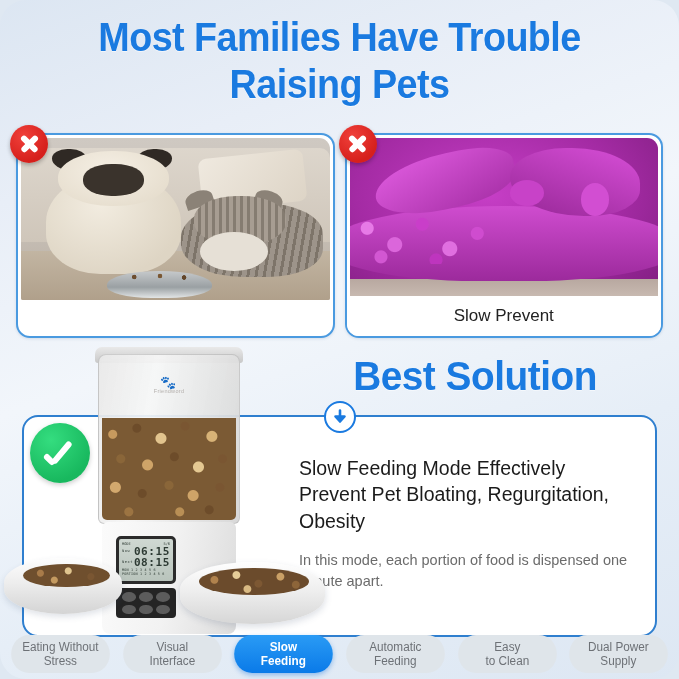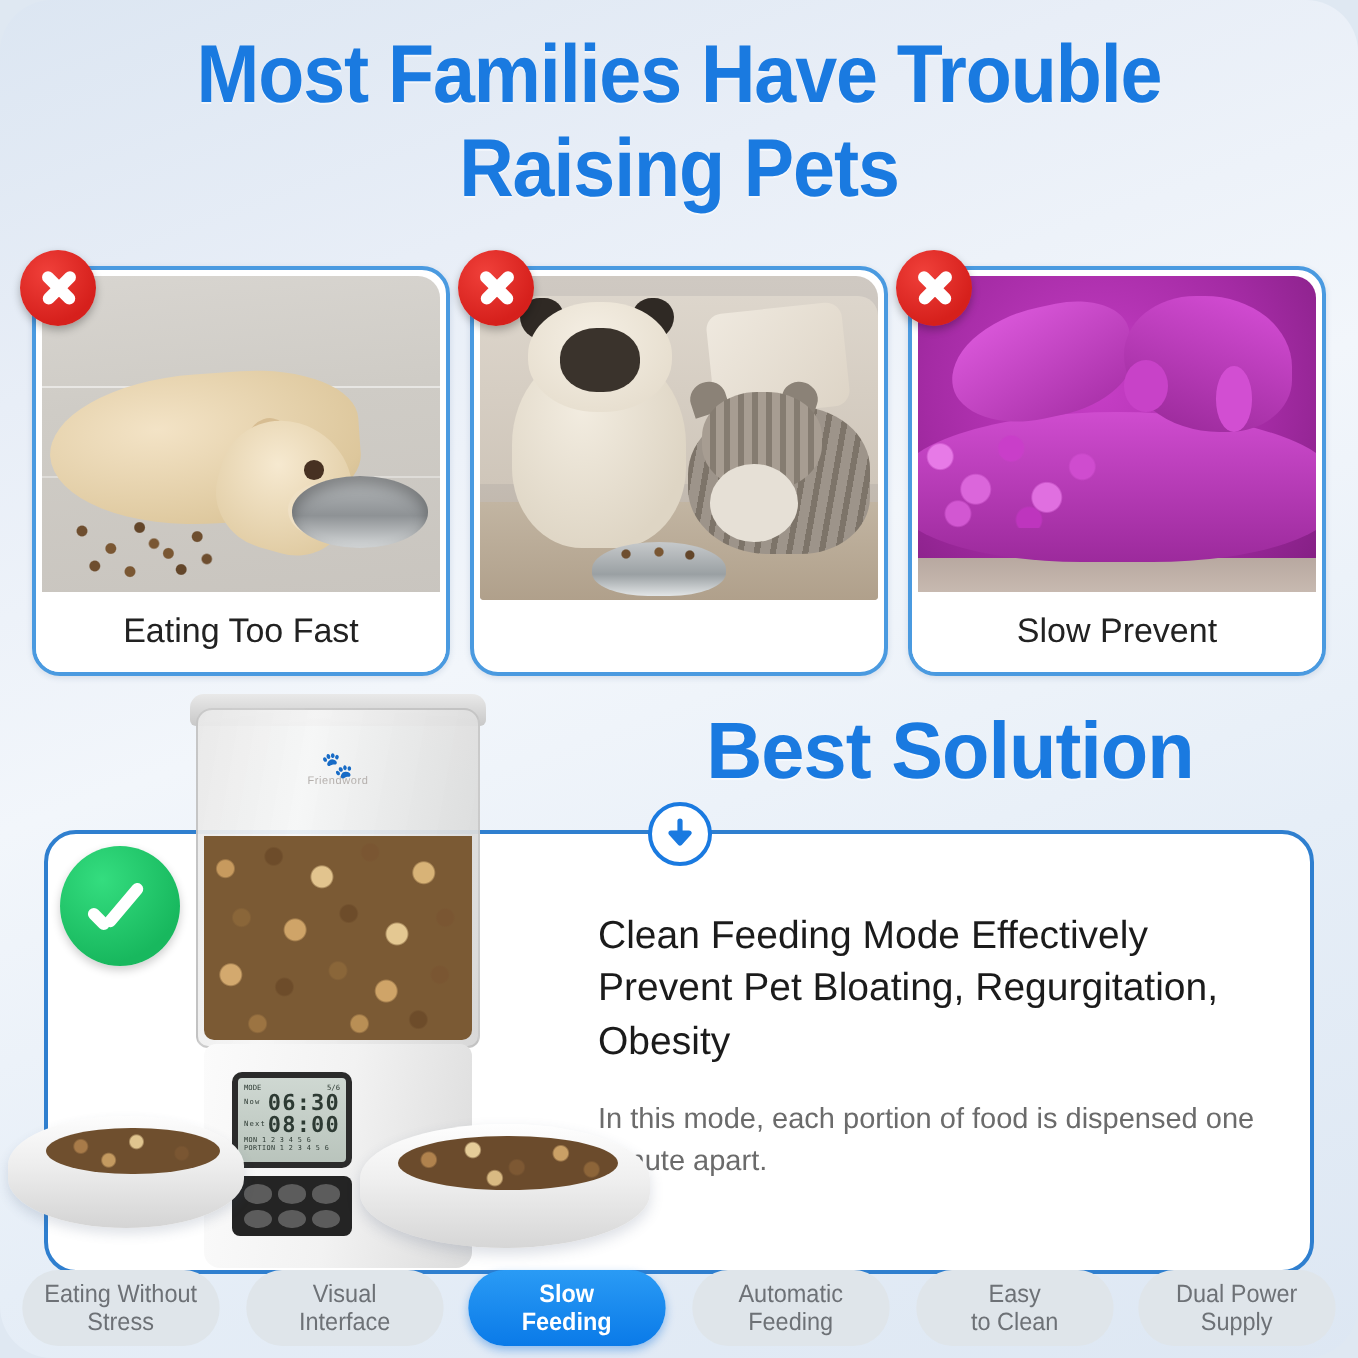--- a/index.html
+++ b/index.html
@@ -379,35 +379,20 @@
 
 <div class="page">
 
   <div class="title">
     <div>Most Families Have Trouble</div>
     <div>Raising Pets</div>
   </div>
 
   <div class="cards">
 
-    <div class="card">
-      <div class="badge-x"></div>
-      <div class="card-photo ph1">
-        <div class="floor-line"></div>
-          <div class="floor-line2"></div>
-        <div class="dog-body"></div>
-          <div class="dog-ear"></div>
-          <div class="dog-head"></div>
-        <div class="dog-muzzle"></div>
-          <div class="dog-eye"></div>
-        <div class="bowl"></div>
-          <div class="spill"></div>
-      </div>
-      <div class="card-label">Eating Too Fast</div>
-    </div>
 
     <div class="card">
       <div class="badge-x"></div>
       <div class="card-photo ph2">
         <div class="couch"></div>
           <div class="cushion"></div>
           <div class="rug"></div>
         <div class="pug-body"></div>
           <div class="pug-ear-l"></div>
           <div class="pug-ear-r"></div>
@@ -442,21 +427,21 @@
   <div class="best">Best Solution</div>
 
   <div class="arrow-badge">
     <svg width="18" height="18" viewBox="0 0 18 18" aria-hidden="true">
       <path d="M9 2.5 L9 11.5 M4.5 8.5 L9 13.5 L13.5 8.5 Z" stroke="#1a7ae0" stroke-width="2.6" fill="#1a7ae0" stroke-linejoin="round" stroke-linecap="round"></path>
     </svg>
   </div>
 
   <div class="solution">
     <div class="sol-text">
-      <div class="sol-head">Clean Feeding Mode Effectively Prevent Pet Bloating, Regurgitation, Obesity</div>
+      <div class="sol-head">Slow Feeding Mode Effectively Prevent Pet Bloating, Regurgitation, Obesity</div>
       <div class="sol-sub">In this mode, each portion of food is dispensed one minute apart.</div>
     </div>
   </div>
 
   <div class="badge-check"></div>
 
   <div class="feeder">
     <div class="hopper-lid"></div>
     <div class="hopper">
       <div class="brand">
@@ -467,25 +452,25 @@
     </div>
     <div class="base">
       <div class="lcd">
         <div class="lcd-rows">
           <div class="lcd-top">
             <span>MODE</span>
             <span>5/6</span>
           </div>
           <div class="lcd-big">
             <span>Now</span>
-            <b>06:30</b>
+            <b>06:15</b>
           </div>
           <div class="lcd-big">
             <span>Next</span>
-            <b>08:00</b>
+            <b>08:15</b>
           </div>
           <div class="lcd-small">MON 1 2 3 4 5 6</div>
           <div class="lcd-small">PORTION 1 2 3 4 5 6</div>
         </div>
       </div>
       <div class="keys">
         <i></i>
         <i></i>
         <i></i>
         <i></i>

